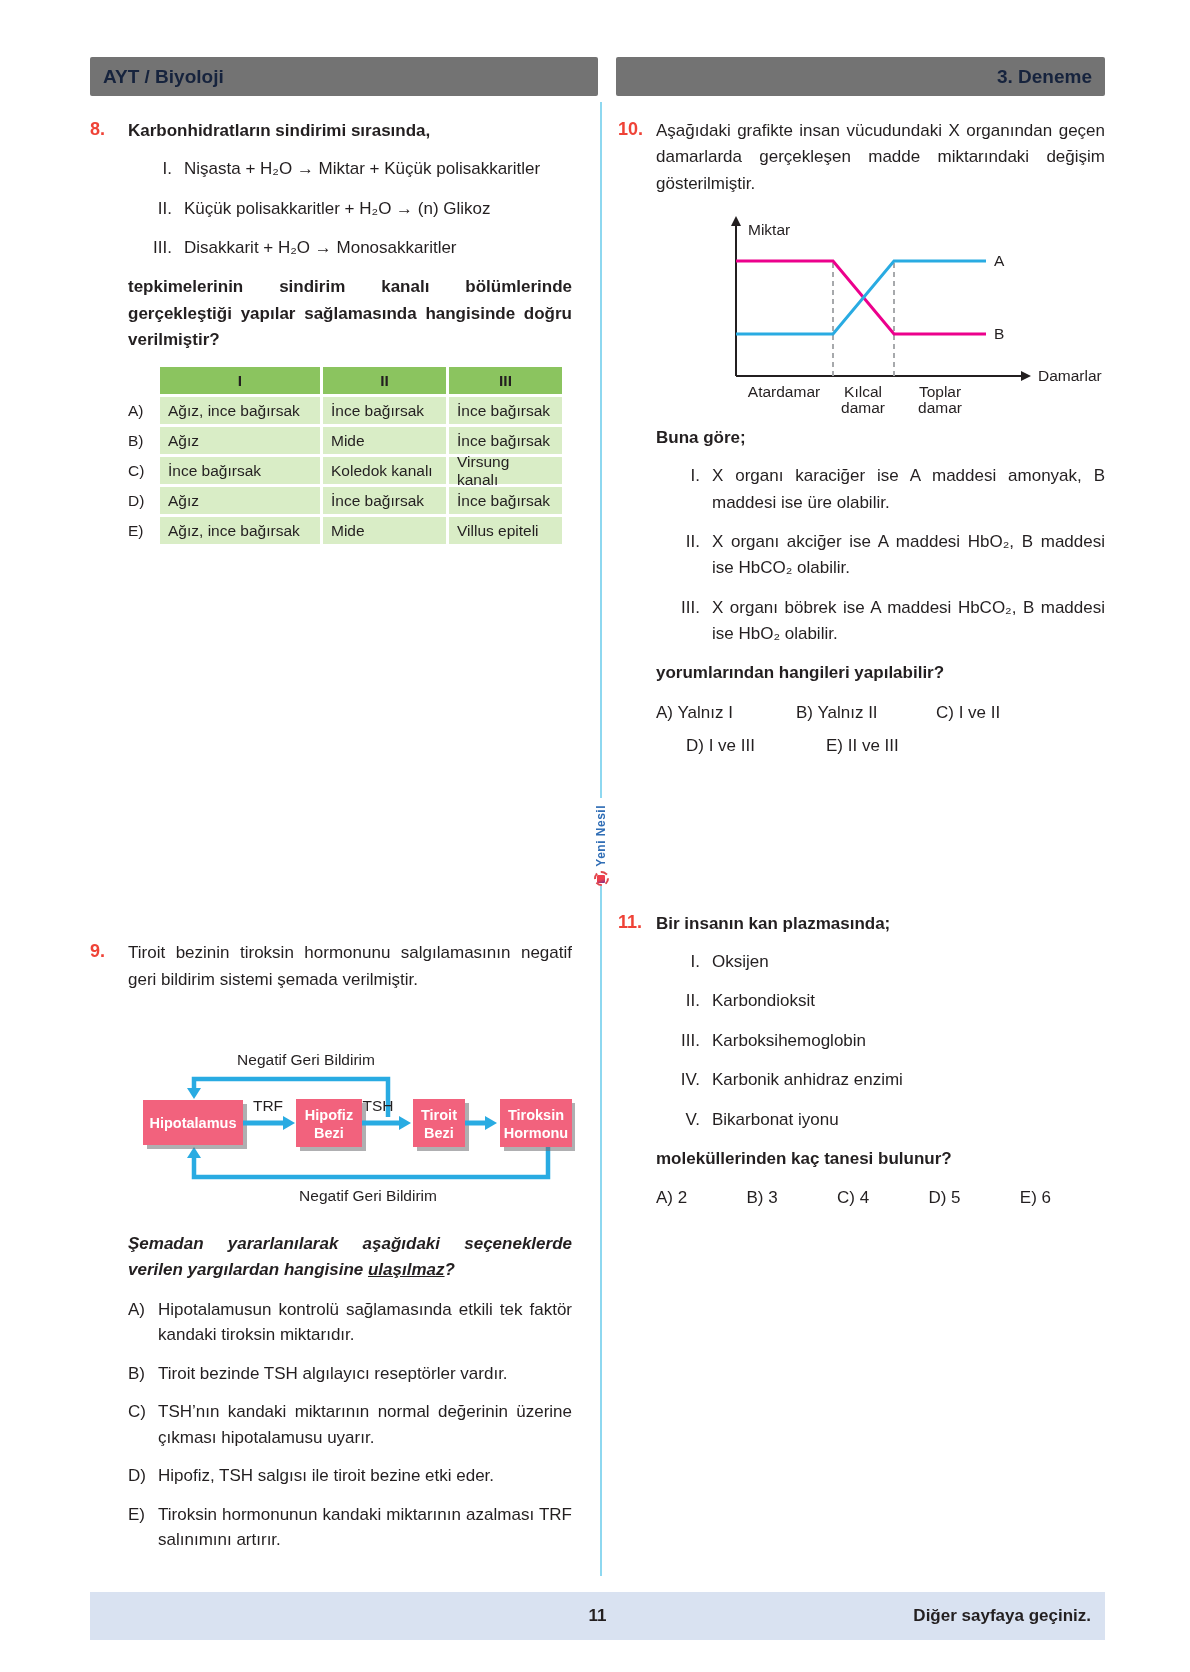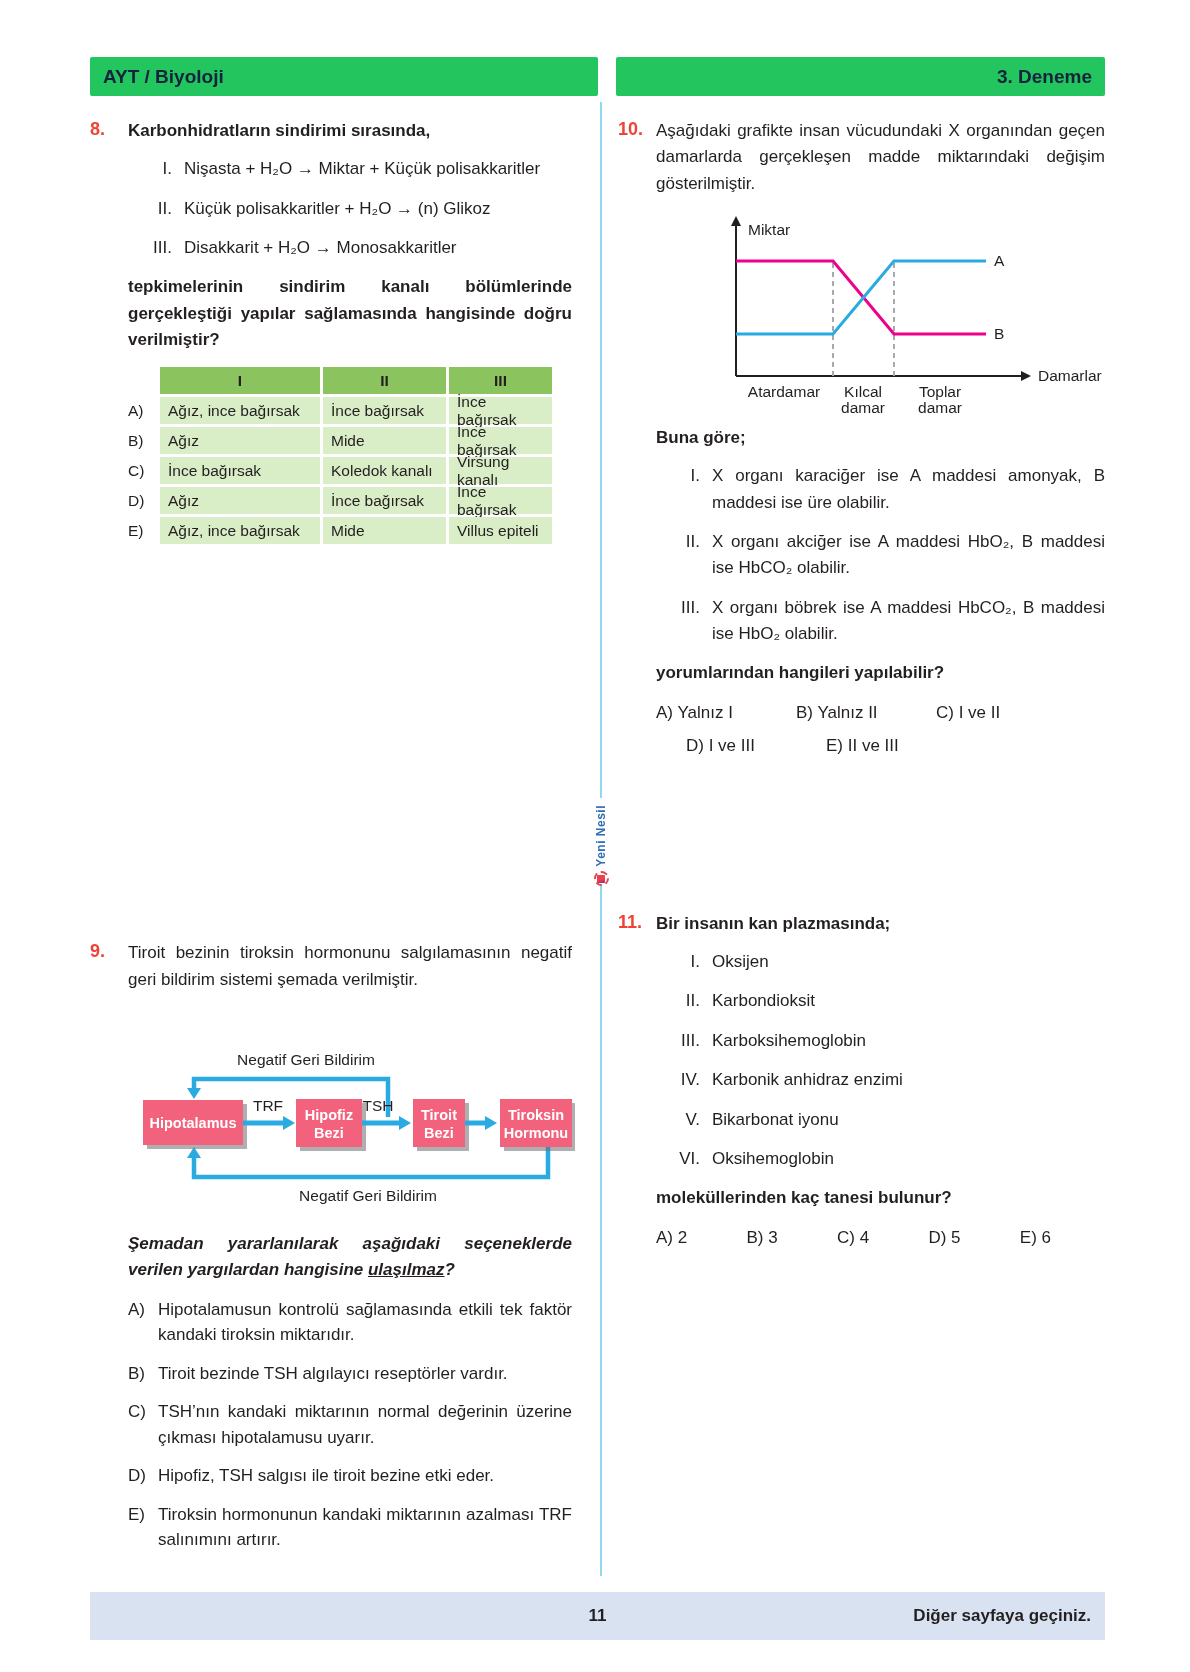--- a/index.html
+++ b/index.html
@@ -3,21 +3,21 @@
 <meta charset="utf-8">
 <style>
   html,body { margin:0; padding:0; background:#e8e8e8; }
   .page {
     position:relative; width:1190px; height:1672px; margin:0 auto;
     background:#ffffff; font-family:"Liberation Sans", sans-serif;
     color:#231f20; font-size:17px;
   }
   
   .header-bar { position:absolute; top:57px; left:90px; width:1015px; height:39px; display:flex; gap:18px; }
-  .hbar { background:#22c55e; border-radius:2px; display:flex; align-items:center; font-weight:bold; font-size:19px; color:#16233d; }
+  .hbar { background:#737373; border-radius:2px; display:flex; align-items:center; font-weight:bold; font-size:19px; color:#16233d; }
   .hbar.left  { width:495px; padding-left:13px; }
   .hbar.right { flex:1; justify-content:flex-end; padding-right:13px; }
   
   .divider { position:absolute; left:600px; width:2px; background:#8ed8f0; }
   .divider.top { top:102px; height:698px; }
   .divider.bottom { top:886px; height:690px; }
   .brand { position:absolute; left:586px; top:798px; width:30px; height:88px;
            display:flex; flex-direction:column; align-items:center; justify-content:flex-end; background:#fff; z-index:2; }
   .brand-text { writing-mode:vertical-rl; transform:rotate(180deg); font-weight:bold; font-size:12px; color:#2f6db5; letter-spacing:.5px; white-space:nowrap; }
   .brand-icon { margin-top:4px; width:15px; height:15px; border:2px dashed #e0474c; border-radius:50%;
@@ -38,21 +38,21 @@
   .rnum  { flex:0 0 44px; text-align:right; padding-right:12px; }
   .rtext { flex:1; text-align:justify; }
   .qask { margin-top:10px; }
   
   .t8 { margin-top:14px; font-size:15.5px; }
   .trow { display:flex; margin-bottom:3px; }
   .tlabel { flex:0 0 32px; display:flex; align-items:center; }
   .hcell, .cell { margin-right:3px; display:flex; align-items:center; box-sizing:border-box; height:27px; padding:0 8px; }
   .hcell { background:#8bc45f; font-weight:bold; justify-content:center; }
   .cell  { background:#d9edc6; }
-  .cw1 { width:160px; } .cw2 { width:123px; } .cw3 { width:103px; }
+  .cw1 { width:160px; } .cw2 { width:123px; } .cw3 { width:113px; }
   
   .opt  { display:flex; margin-top:13px; line-height:1.5; }
   .olab { flex:0 0 30px; }
   .otxt { flex:1; text-align:justify; }
   .optrow { display:flex; margin-top:16px; }
   .optrow.row2 { padding-left:30px; margin-top:13px; }
   .opt5 { width:140px; }
   .optrow.q11row { width:395px; justify-content:space-between; }
   .optrow.q11row .opt5 { width:auto; }
   
@@ -317,24 +317,20 @@
             <span class="rtext">Karboksihemoglobin</span>
           </div>
           <div class="ritem">
             <span class="rnum">IV.</span>
             <span class="rtext">Karbonik anhidraz enzimi</span>
           </div>
           <div class="ritem">
             <span class="rnum">V.</span>
             <span class="rtext">Bikarbonat iyonu</span>
           </div>
-          <div class="ritem">
-            <span class="rnum">VI.</span>
-            <span class="rtext">Oksihemoglobin</span>
-          </div>
         </div>
         <div class="stem bold">moleküllerinden kaç tanesi bulunur?</div>
         <div class="optrow q11row">
           <span class="opt5">A) 2</span>
           <span class="opt5">B) 3</span>
           <span class="opt5">C) 4</span>
           <span class="opt5">D) 5</span>
           <span class="opt5">E) 6</span>
         </div>
       </div>

